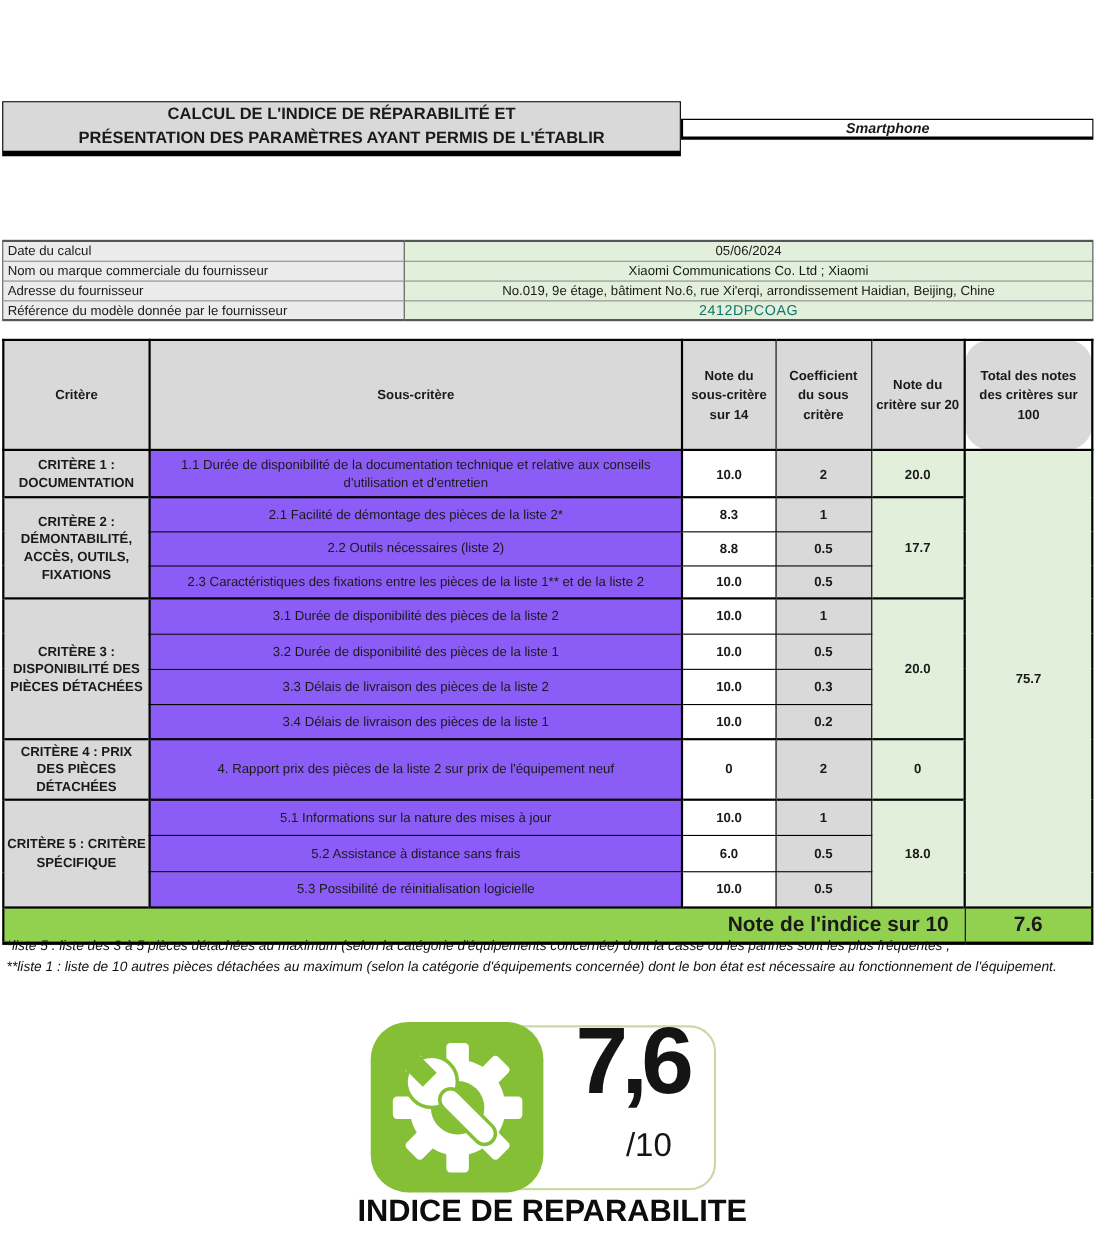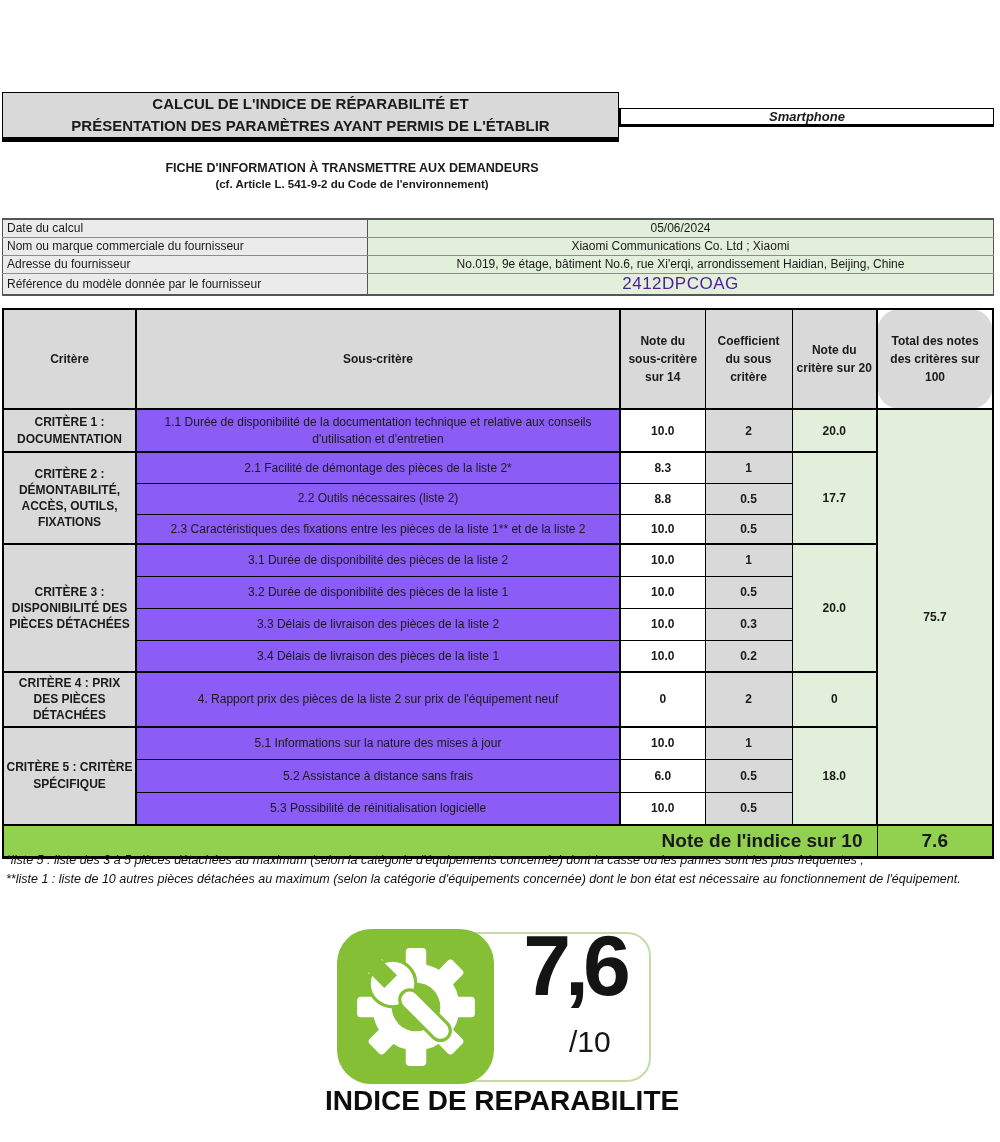--- a/index.html
+++ b/index.html
@@ -55,21 +55,21 @@
   .info-table tr:first-child td { border-top: 2px solid #555; }
   .info-table tr:last-child td { border-bottom: 2px solid #555; }
   .info-table td.ilabel {
     width: 365px; background: #ebebeb; padding-left: 4px;
     border-left: 1px solid #555; border-right: 1px solid #555;
   }
   .info-table td.ivalue {
     background: #e2efda; text-align: center;
     border-right: 1px solid #555;
   }
-  .info-table td.ivalue.ref { color: #4c1d95; font-size: 17px; letter-spacing: 0.5px; }
+  .info-table td.ivalue.ref { color: #0f766e; font-size: 13px; letter-spacing: 0.5px; }
 
   
   .main-table {
     position: absolute; top: 308px; left: 2px; width: 992px;
     font-size: 12px;
   }
   .main-table th, .main-table td { border: 1px solid #000; padding: 2px 4px; }
   .main-table th {
     height: 100px; background: #d9d9d9; font-weight: bold;
     font-size: 12px; line-height: 1.5; text-align: center;
@@ -155,24 +155,20 @@
 <div class="page">
 
   <div class="title-block">
     <div class="title-left">
       <div>CALCUL DE L'INDICE DE RÉPARABILITÉ ET</div>
       <div>PRÉSENTATION DES PARAMÈTRES AYANT PERMIS DE L'ÉTABLIR</div>
     </div>
     <div class="title-right">Smartphone</div>
   </div>
 
-  <div class="subtitle">
-    <div class="l1">FICHE D'INFORMATION À TRANSMETTRE AUX DEMANDEURS</div>
-    <div class="l2">(cf. Article L. 541-9-2 du Code de l'environnement)</div>
-  </div>
 
   <table class="info-table">
     <tbody>
       <tr>
         <td class="ilabel">Date du calcul</td>
         <td class="ivalue">05/06/2024</td>
       </tr>
       <tr>
         <td class="ilabel">Nom ou marque commerciale du fournisseur</td>
         <td class="ivalue">Xiaomi Communications Co. Ltd ; Xiaomi</td>

